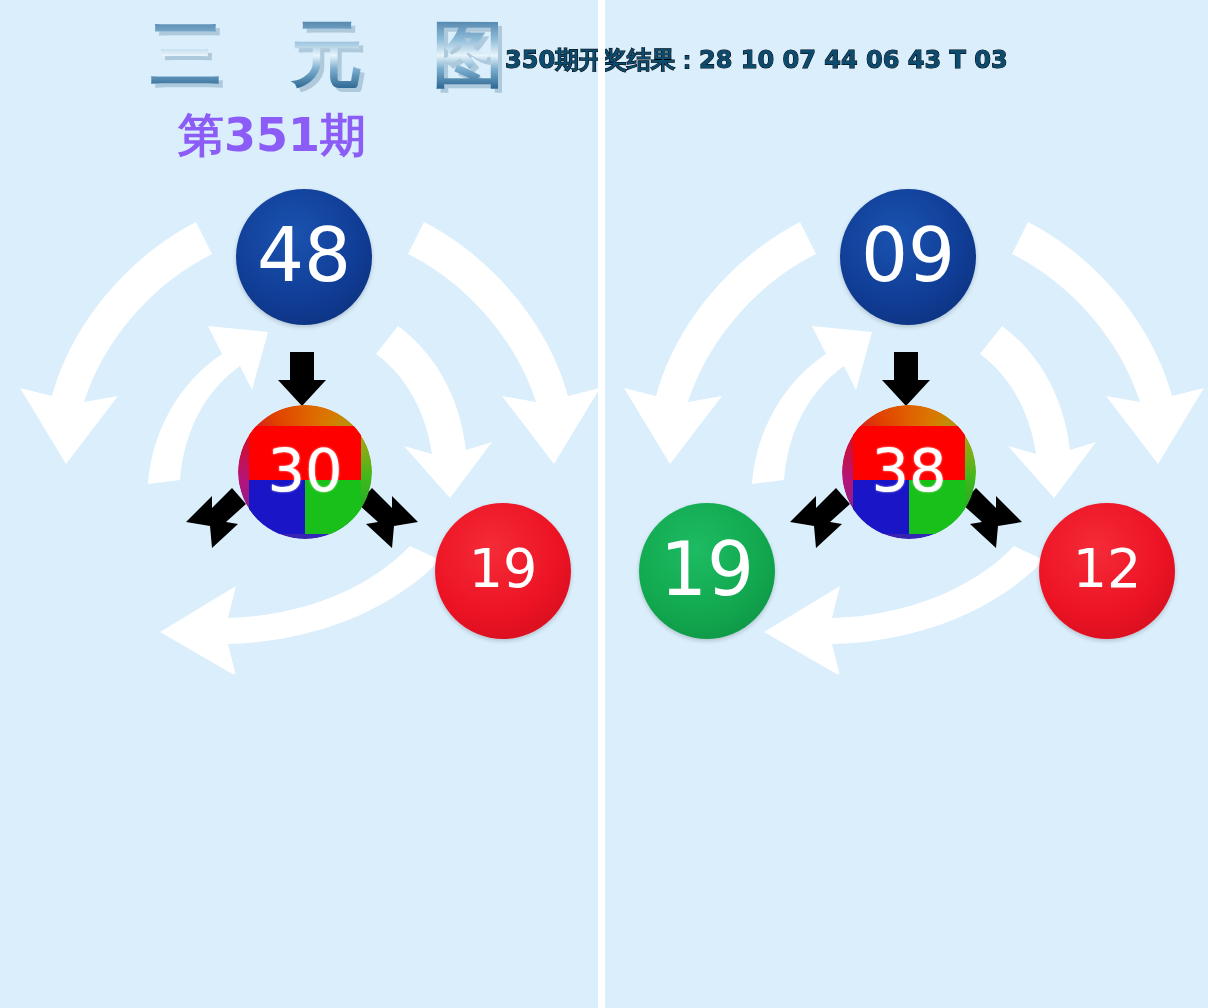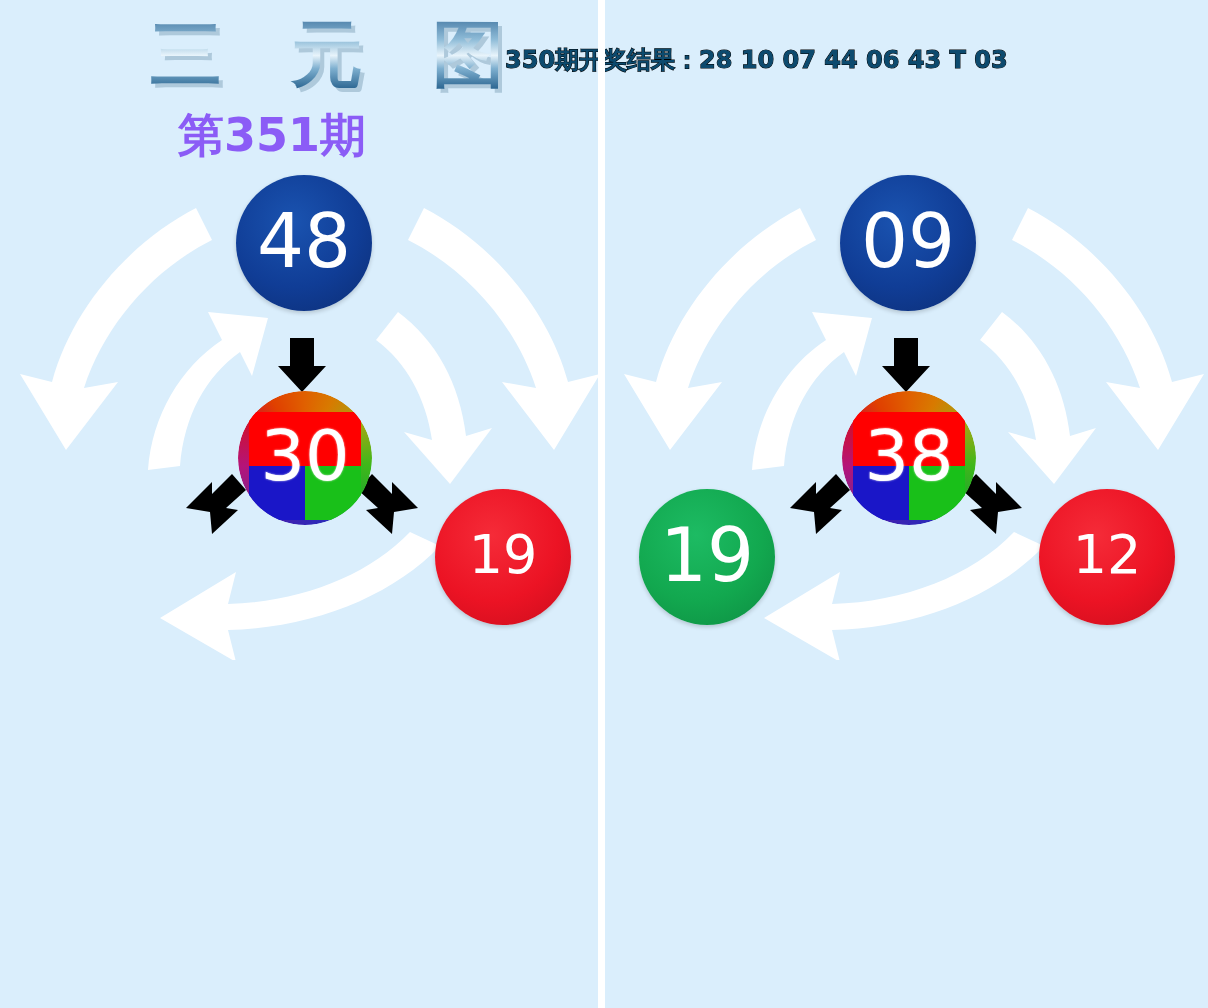--- a/index.html
+++ b/index.html
@@ -68,21 +68,21 @@
     position:absolute;
     left:598px;top:0;width:7px;height:1008px;
     background:#ffffff;
   }
 
   
   .panel{position:absolute;top:0;width:604px;height:1008px;}
   .panel.left{left:0;}
   .panel.right{left:604px;}
 
-  .diagram{position:absolute;left:0;top:160px;width:540px;height:500px;}
+  .diagram{position:absolute;left:0;top:174px;width:540px;height:500px;}
 
   
   .ball{
     position:absolute;
     border-radius:50%;
     display:flex;align-items:center;justify-content:center;
     color:#fff;
     font-family:"DejaVu Sans", sans-serif;
     font-weight:normal;
     z-index:6;
@@ -107,21 +107,21 @@
   }
   .ball-right{
     width:136px;height:136px;
     left:435px;top:329px;
     background:radial-gradient(circle at 42% 34%, #f52b38 0%, #ec1324 55%, #c90d1c 100%);
     font-size:54px;
   }
   .ball-center{
     width:134px;height:134px;
     left:238px;top:231px;
-    font-size:70px;
+    font-size:59px;
     overflow:hidden;
     background:transparent;
     box-shadow:none;
     align-items:center;
   }
   .ball-center .disc{
     position:absolute;inset:0;border-radius:50%;
     background:
       conic-gradient(from 0deg at 50% 50%,
         #e06000 0deg, #d87a00 25deg, #9aa814 62deg, #3fb81a 96deg,

